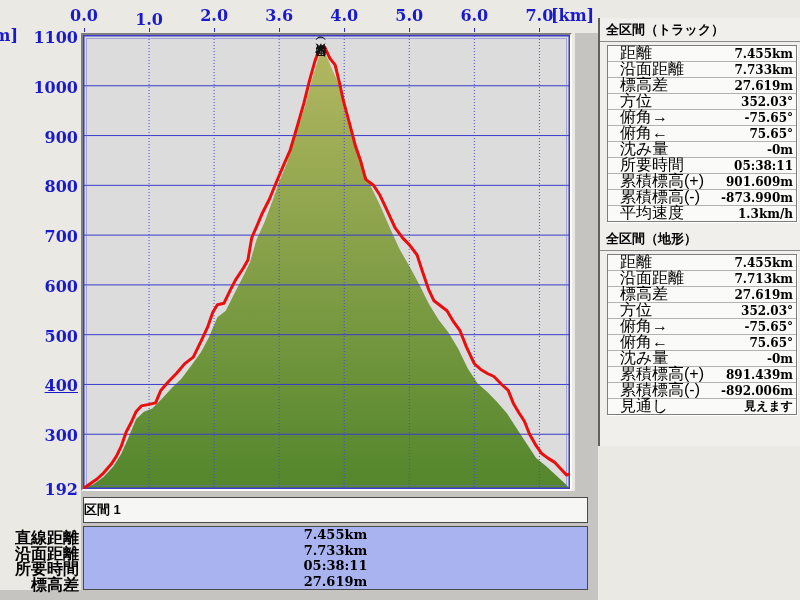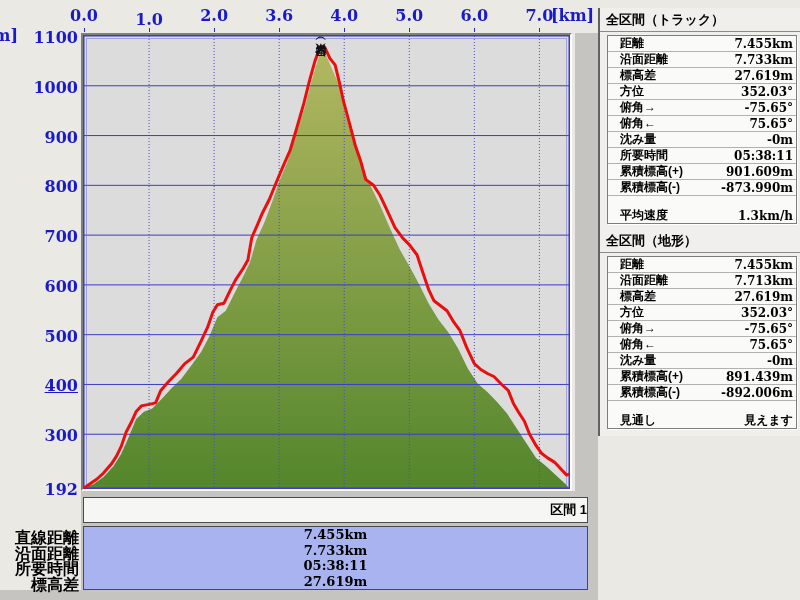--- a/index.html
+++ b/index.html
@@ -15,38 +15,38 @@
     font-family:"DejaVu Serif","Liberation Serif",serif;white-space:nowrap;}
   .xtick{position:absolute;width:1px;height:4px;background:#2a2ad0;}
   .ylab{width:78px;text-align:right;}
   .plot-frame{position:absolute;left:81px;top:33px;width:487px;height:454px;
     border:2px solid;border-color:#7f7f7f #fdfdfd #fdfdfd #7f7f7f;background:#dcdcdc;}
   .plot-frame svg{display:block;}
   .peak-label{position:absolute;color:#111;font-size:11px;font-weight:bold;line-height:11px;
     writing-mode:vertical-rl;text-orientation:mixed;letter-spacing:1px;}
   
   .seg-header{position:absolute;left:83px;top:497px;width:503px;height:24px;background:#f6f6f5;
-    border:1px solid #4a4a4a;text-align:right;font-weight:bold;font-size:13px;line-height:24px;color:#000;}
+    border:1px solid #4a4a4a;text-align:left;font-weight:bold;font-size:13px;line-height:24px;color:#000;}
   .seg-values{position:absolute;left:83px;top:526px;width:503px;height:62px;background:#a9b3f0;
     border:1px solid #4a4a4a;}
   .seg-values div{height:15.5px;line-height:15.5px;text-align:center;font-weight:bold;font-size:13px;
     font-family:"DejaVu Serif","Liberation Serif",serif;color:#000;}
   .seg-lab{position:absolute;left:0;width:79px;text-align:right;font-weight:bold;font-size:16px;
     color:#000;white-space:nowrap;}
   
-  .right{position:absolute;left:598px;top:8px;width:202px;height:428px;background:#f1efec;
+  .right{position:absolute;left:598px;top:18px;width:202px;height:428px;background:#f1efec;
     border-left:2px solid #616161;box-sizing:border-box;}
   .sec-title{font-size:13px;font-weight:bold;color:#000;padding:3px 0 2px 6px;
     border-bottom:1px solid #8a8a8a;white-space:nowrap;}
   .stat-table{margin:3px 3px 0 7px;background:#fafaf9;border:1px solid #7d7d7d;
     box-shadow:1px 1px 0 #ffffff;}
   .stat-row{display:flex;justify-content:space-between;align-items:center;height:15px;
     border-bottom:1px solid #b2b2b2;padding:0 3px 0 4px;}
-  .stat-row:last-child{border-bottom:none;margin-top:12px;}
-  .stat-row .lab{font-weight:bold;font-size:12px;color:#000;white-space:nowrap;padding-left:8px;}
+  .stat-row:last-child{border-bottom:none;}
+  .stat-row .lab{font-weight:normal;font-size:16px;color:#000;white-space:nowrap;padding-left:8px;}
   .stat-row .val{font-weight:bold;font-size:12px;color:#000;white-space:nowrap;
     font-family:"DejaVu Serif","Liberation Serif",serif;}
   .sec2{margin-top:5px;}
 </style>
 </head>
 <body>
 
 <div class="app">
 
   <div class="left">

